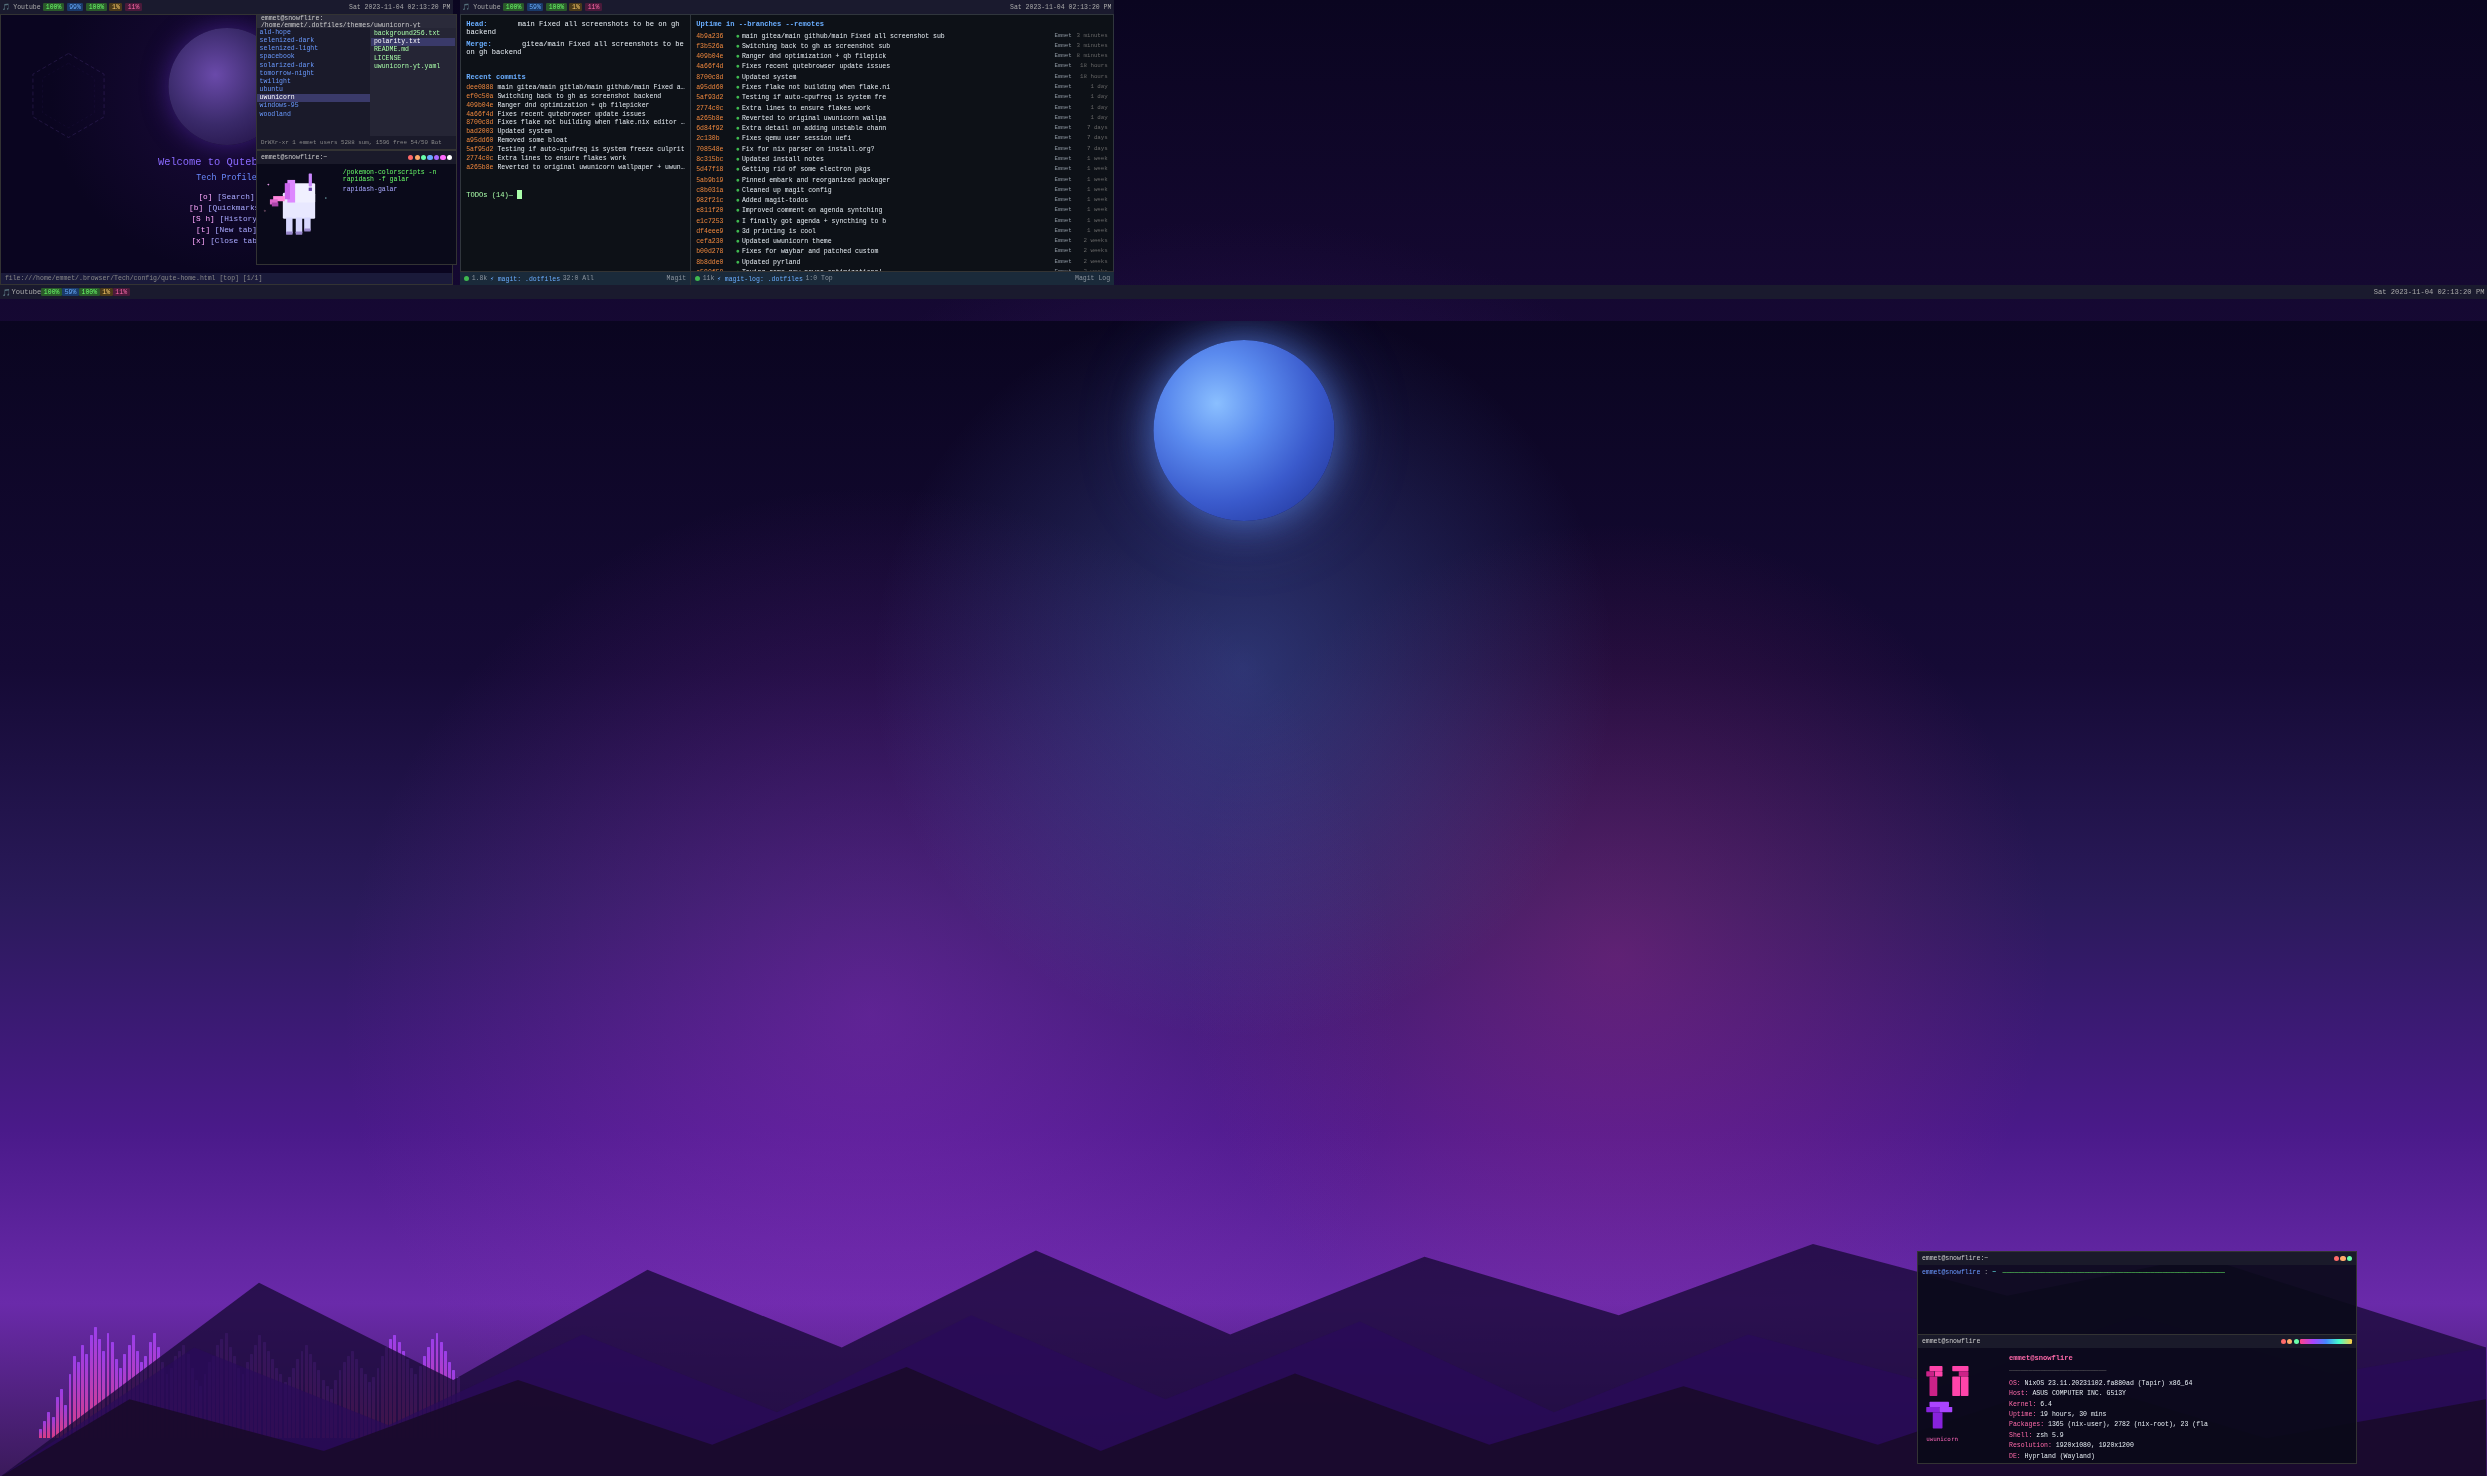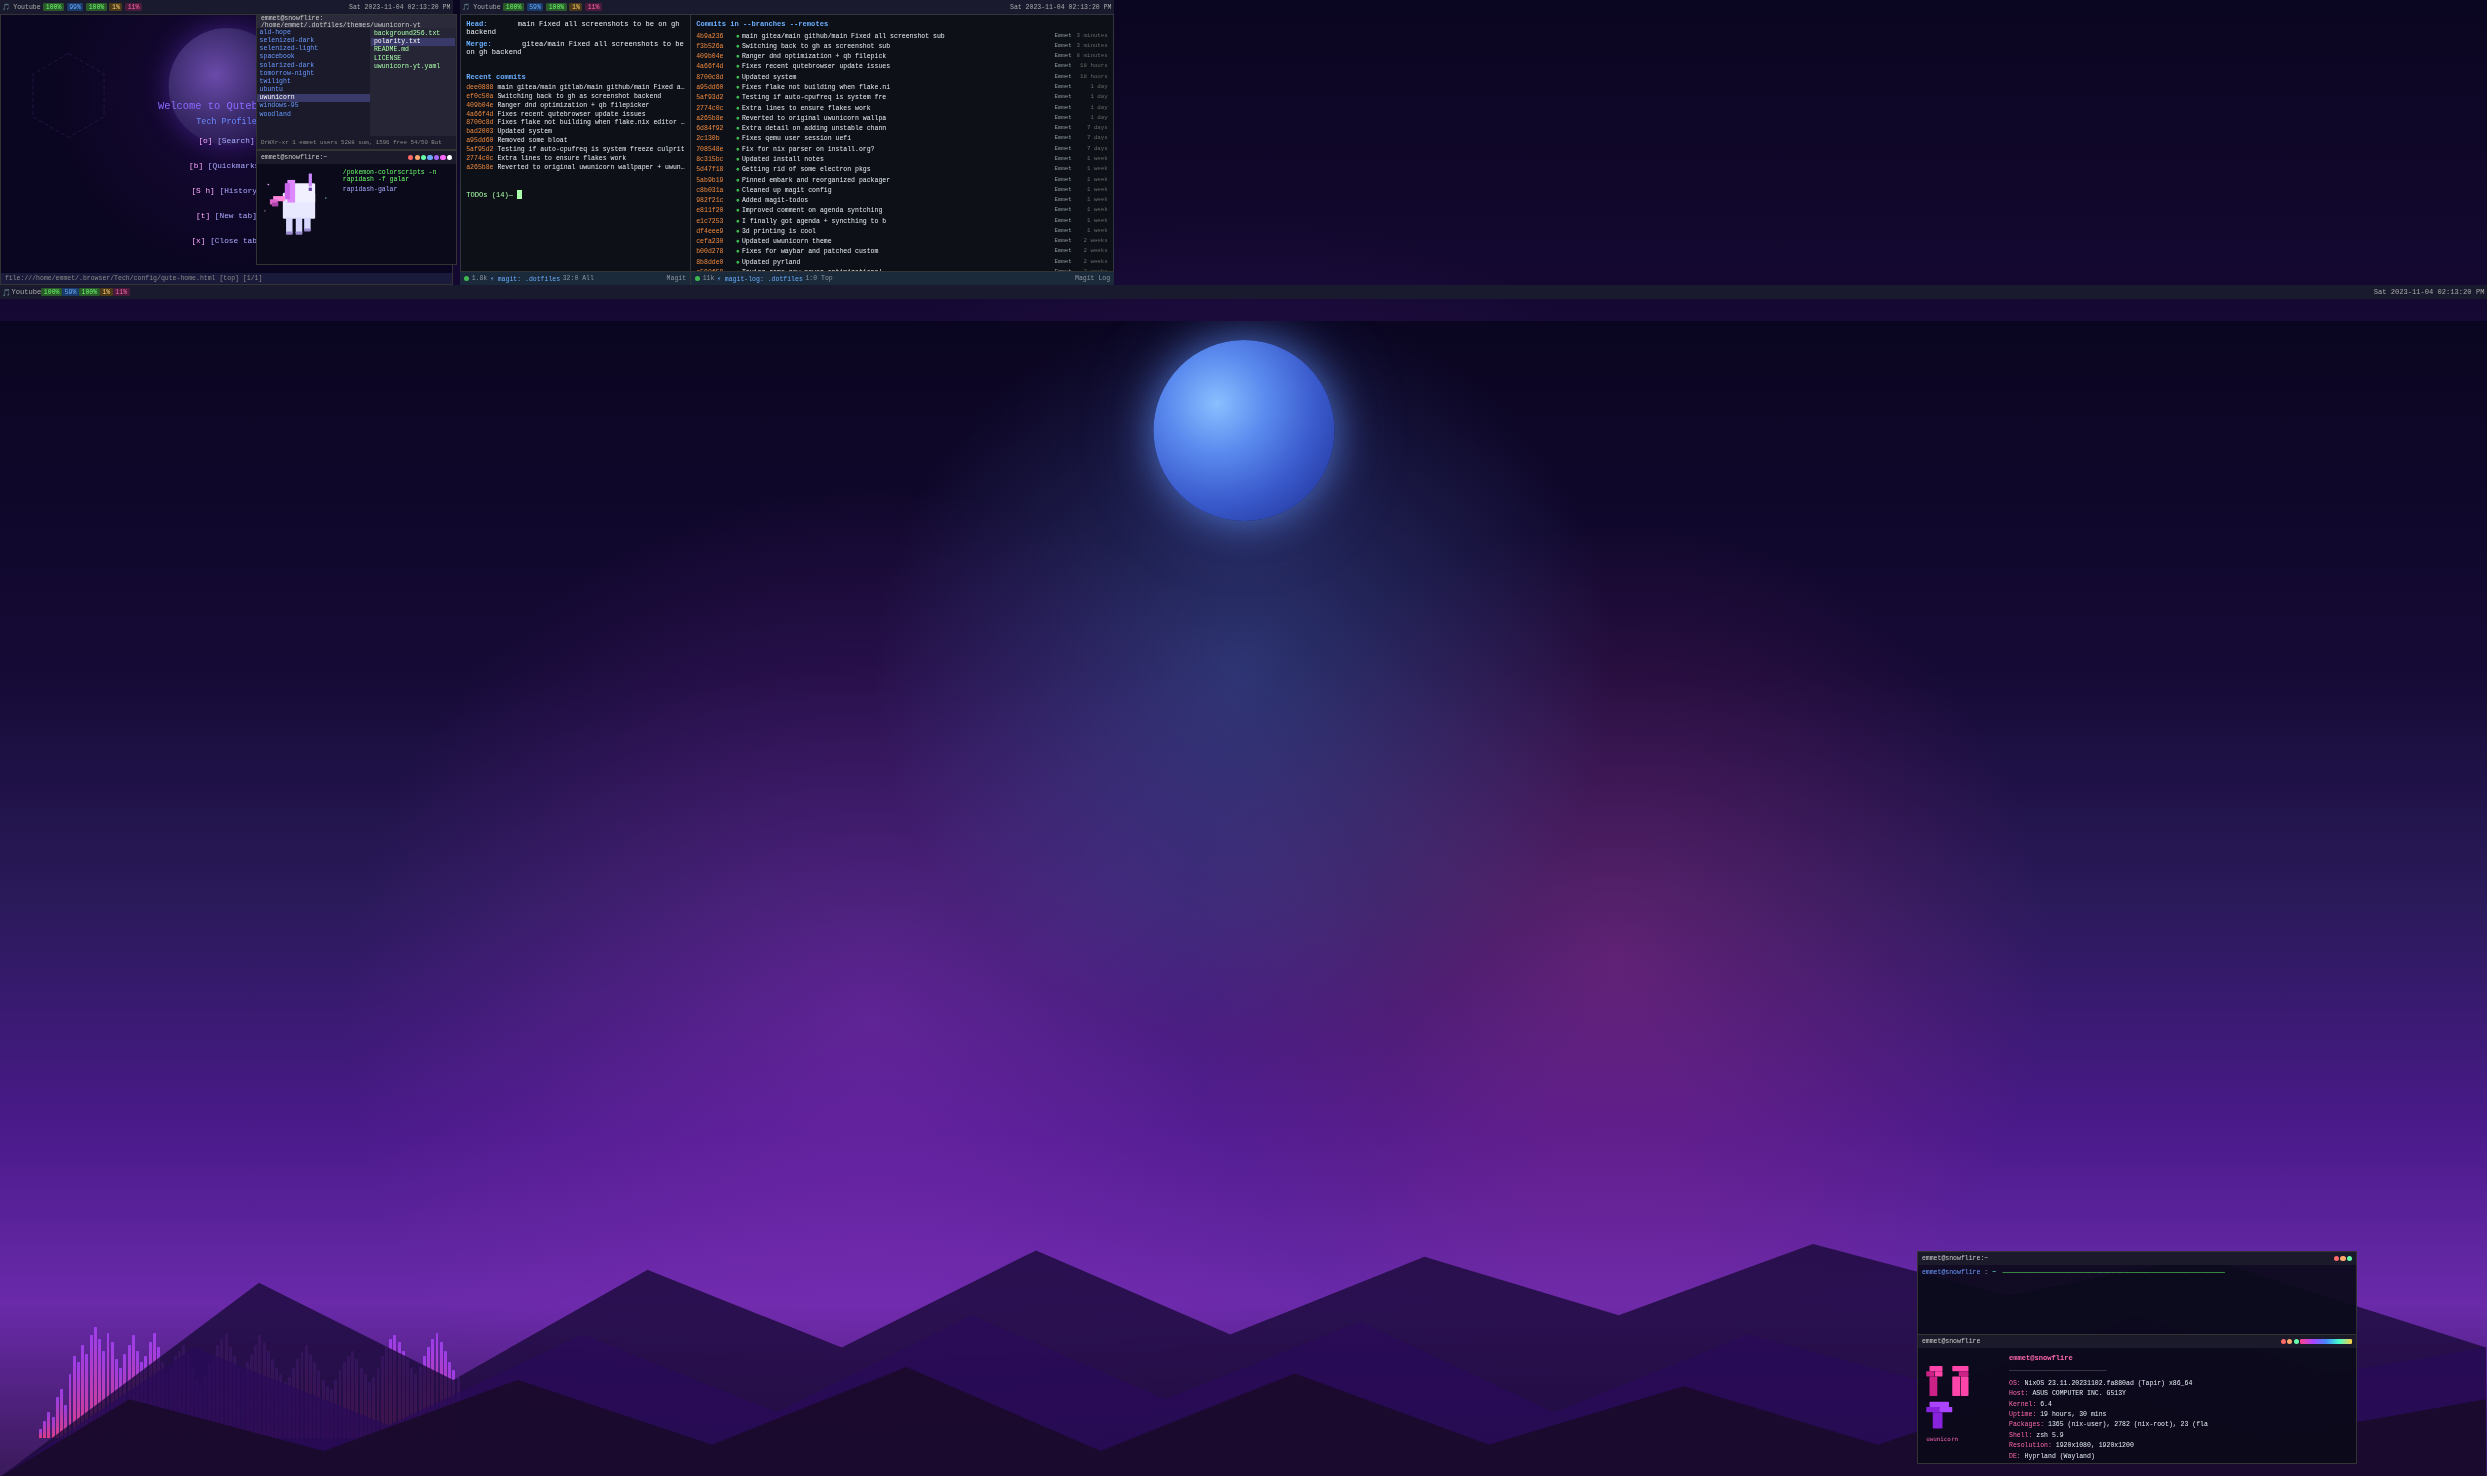--- a/index.html
+++ b/index.html
@@ -90,21 +90,21 @@
     }
     .qute-subtitle {
       color: #6a8aff;
       font-size: 8.4px;
       margin-bottom: 10.4px;
     }
     .qute-nav {
       display: flex;
       flex-direction: column;
       align-items: center;
-      gap: 17px;
+      gap: 3px;
     }
     .qute-nav-item {
       color: #aaaaff;
       font-size: 7.8px;
     }
     .qute-nav-item .key {
       color: #ffaaff;
     }
     .qute-statusbar {
       position: absolute;
@@ -726,21 +726,21 @@
 
     <div style="margin-top:17px;">
       <div class="todo-line">
         <span>TODOs (14)—</span>
         <span class="cursor-blink"></span>
       </div>
     </div>
   </div>
 
   <div class="git-right">
-    <div class="section-title">Commits in --branches --remotes</div>
+    <div class="section-title">Uptime in --branches --remotes</div>
     <div id="magit-log-container">
     <div class="commit-item">
         <span class="commit-hash">4b9a236</span>
         <span class="commit-bullet">●</span>
         <span class="commit-msg">main gitea/main github/main Fixed all screenshot sub</span>
         <span class="commit-author">Emmet</span>
         <span class="commit-time">3 minutes</span>
       </div>
         <div class="commit-item">
         <span class="commit-hash">f3b526a</span>

